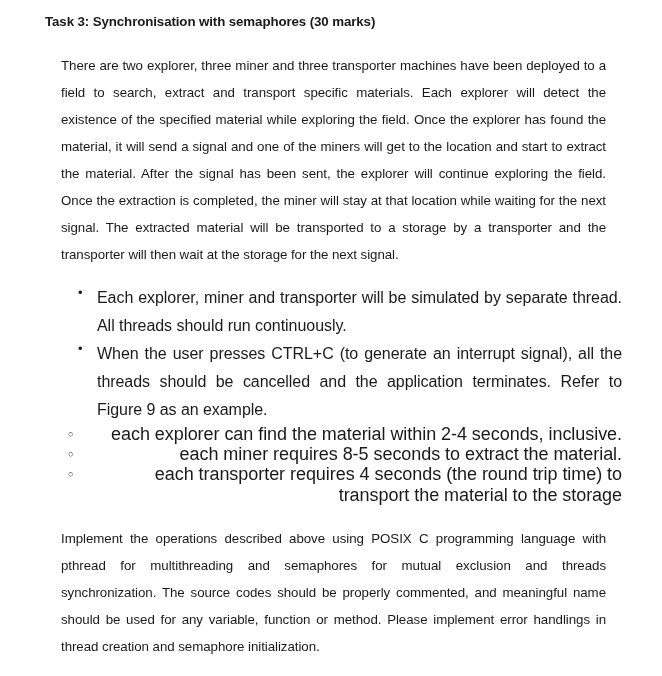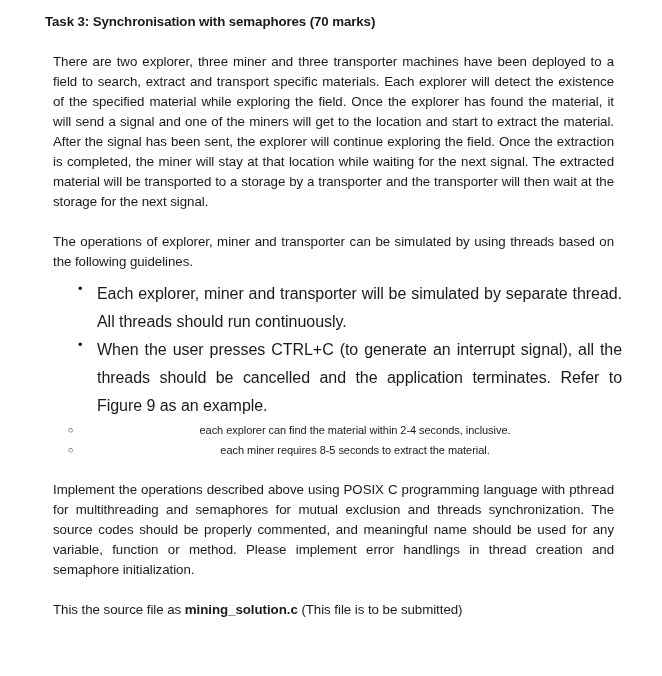--- a/index.html
+++ b/index.html
@@ -23,23 +23,23 @@
   }
   .doc-title {
     font-size: 13.3px;
     font-weight: bold;
     line-height: 20px;
     margin: 0 0 20px 0;
     letter-spacing: -0.1px;
   }
   p.para {
     font-size: 13.3px;
-    line-height: 20px;
+    line-height: 27px;
     text-align: justify;
-    margin: 8px;
+    margin: 16px;
     letter-spacing: -0.05px;
     hyphens: none;
   }
   p.para.gap-before { margin-top: 20px; }
   p.para.nogap { margin-top: 0; }
 
   .bullets {
     list-style: none;
     margin: 0;
     padding: 0;
@@ -61,54 +61,54 @@
     line-height: 20.2px;
   }
   .subbullets {
     list-style: none;
     margin: 0;
     padding: 0;
   }
   .subbullets > li {
     position: relative;
     padding-left: 43px;
-    font-size: 11px;
+    font-size: 18px;
     line-height: 20.2px;
-    text-align: center;
+    text-align: right;
     letter-spacing: -0.05px;
   }
   .subbullets > li::before {
     content: "\25CB";
     position: absolute;
     left: 23px;
     top: 0px;
     font-size: 9px;
     line-height: 21px;
   }
   .bold { font-weight: bold; }
 </style>
 </head>
 <body>
 
 <div class="page">
 
-  <h1 class="doc-title">Task 3: Synchronisation with semaphores (70 marks)</h1>
+  <h1 class="doc-title">Task 3: Synchronisation with semaphores (30 marks)</h1>
 
   <p class="para nogap">There are two explorer, three miner and three transporter machines have been deployed to a field to search, extract and transport specific materials. Each explorer will detect the existence of the specified material while exploring the field. Once the explorer has found the material, it will send a signal and one of the miners will get to the location and start to extract the material. After the signal has been sent, the explorer will continue exploring the field. Once the extraction is completed, the miner will stay at that location while waiting for the next signal. The extracted material will be transported to a storage by a transporter and the transporter will then wait at the storage for the next signal.</p>
 
-  <p class="para gap-before">The operations of explorer, miner and transporter can be simulated by using threads based on the following guidelines.</p>
 
   <ul class="bullets">
     <li>Each explorer, miner and transporter will be simulated by separate thread. All threads should run continuously.</li>
     <li> When the user presses CTRL+C (to generate an interrupt signal), all the threads should be cancelled and the application terminates. Refer to Figure 9 as an example.</li>
   </ul>
 
   <ul class="subbullets">
     <li>each explorer can find the material within 2-4 seconds, inclusive.</li>
     <li>each miner requires 8-5 seconds to extract the material.</li>
+    <li>each transporter requires 4 seconds (the round trip time) to transport the material to the storage</li>
   </ul>
 
 
   <p class="para gap-before">Implement the operations described above using POSIX C programming language with pthread for multithreading and semaphores for mutual exclusion and threads synchronization. The source codes should be properly commented, and meaningful name should be used for any variable, function or method. Please implement error handlings in thread creation and semaphore initialization.</p>
 
   <p class="para gap-before">
     <span>This the source file as </span><span class="bold">mining_solution.c</span><span> (This file is to be submitted)</span>
   </p>
 
 </div>

